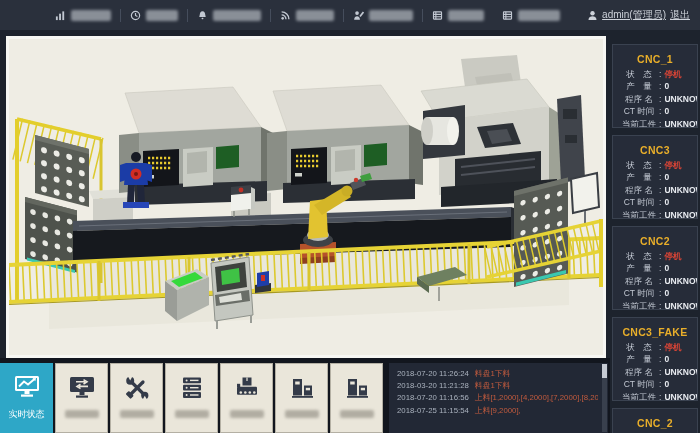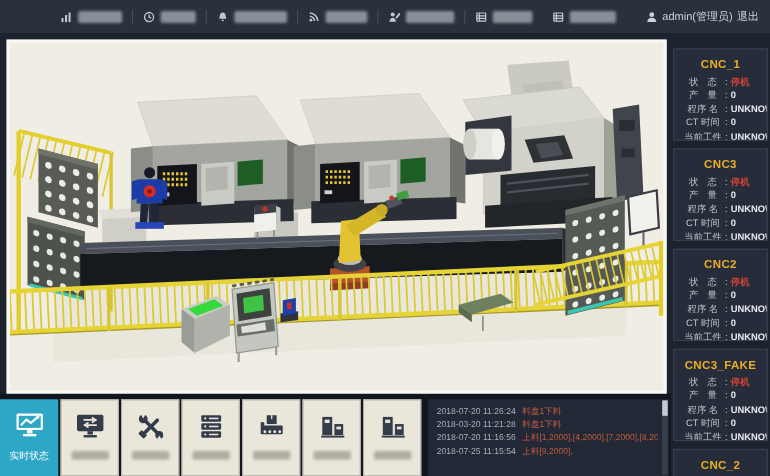--- a/index.html
+++ b/index.html
@@ -15,21 +15,21 @@
   .menu-sep{width:1px;height:13px;background:#454d5c;}
   .blur-pill{height:11px;border-radius:2px;background:#9aa0a8;opacity:.85;filter:blur(1.4px);}
   .topbar-menu .menu-item:nth-child(1) .blur-pill{width:40px;}
   .topbar-menu .menu-item:nth-child(3) .blur-pill{width:32px;}
   .topbar-menu .menu-item:nth-child(5) .blur-pill{width:48px;}
   .topbar-menu .menu-item:nth-child(7) .blur-pill{width:38px;}
   .topbar-menu .menu-item:nth-child(9) .blur-pill{width:44px;}
   .topbar-menu .menu-item:nth-child(11) .blur-pill{width:36px;}
   .topbar-menu .menu-item:nth-child(12) .blur-pill{width:42px;}
   .topbar-user{margin-left:auto;margin-right:10px;display:flex;align-items:center;gap:4px;
-               color:#cdd2da;font-size:10px;}
+               color:#cdd2da;font-size:10px;text-decoration:underline;}
   .topbar-user svg{width:11px;height:11px;color:#cdd2da;}
   .logout{cursor:pointer;}
 
   
   .viewport{position:absolute;left:6px;top:36px;width:594px;height:316px;background:#efede4;
             border:3px solid #f7f7f3;}
   .viewport svg{display:block;width:594px;height:316px;}
 
   
   .sidebar{position:absolute;left:610px;top:36px;width:90px;height:397px;overflow:hidden;

